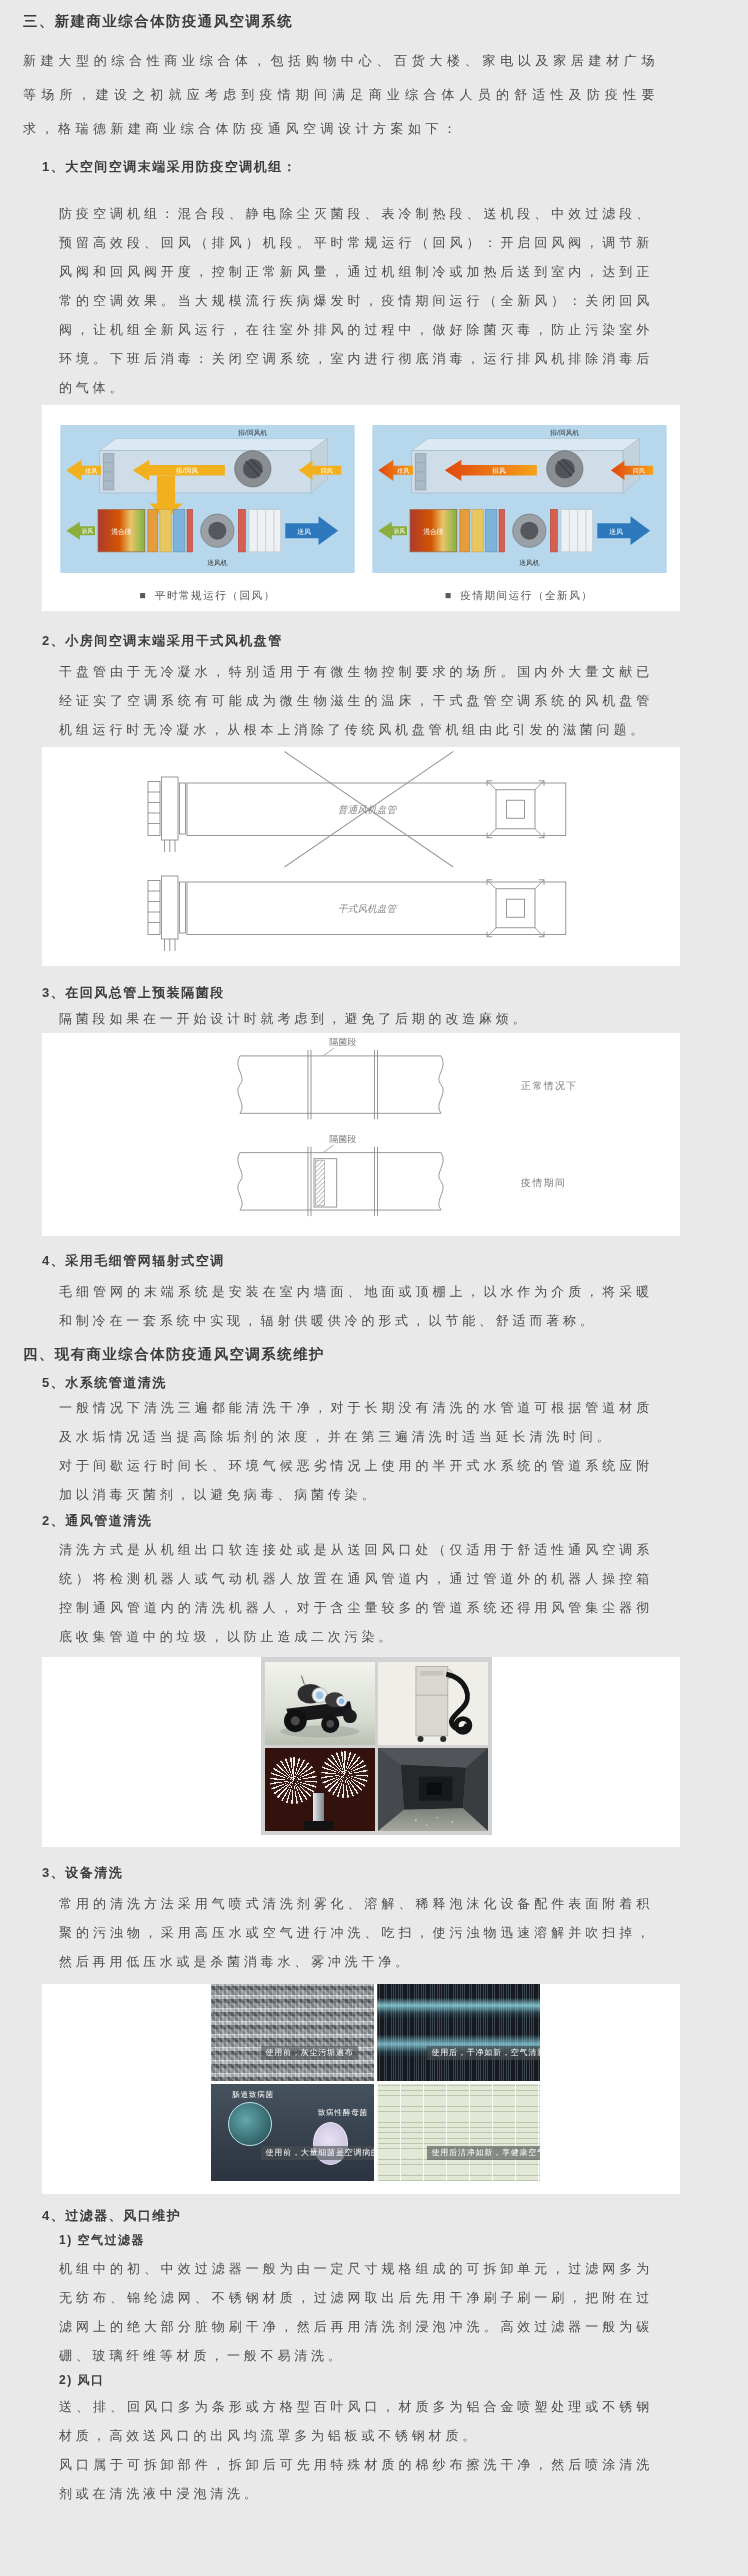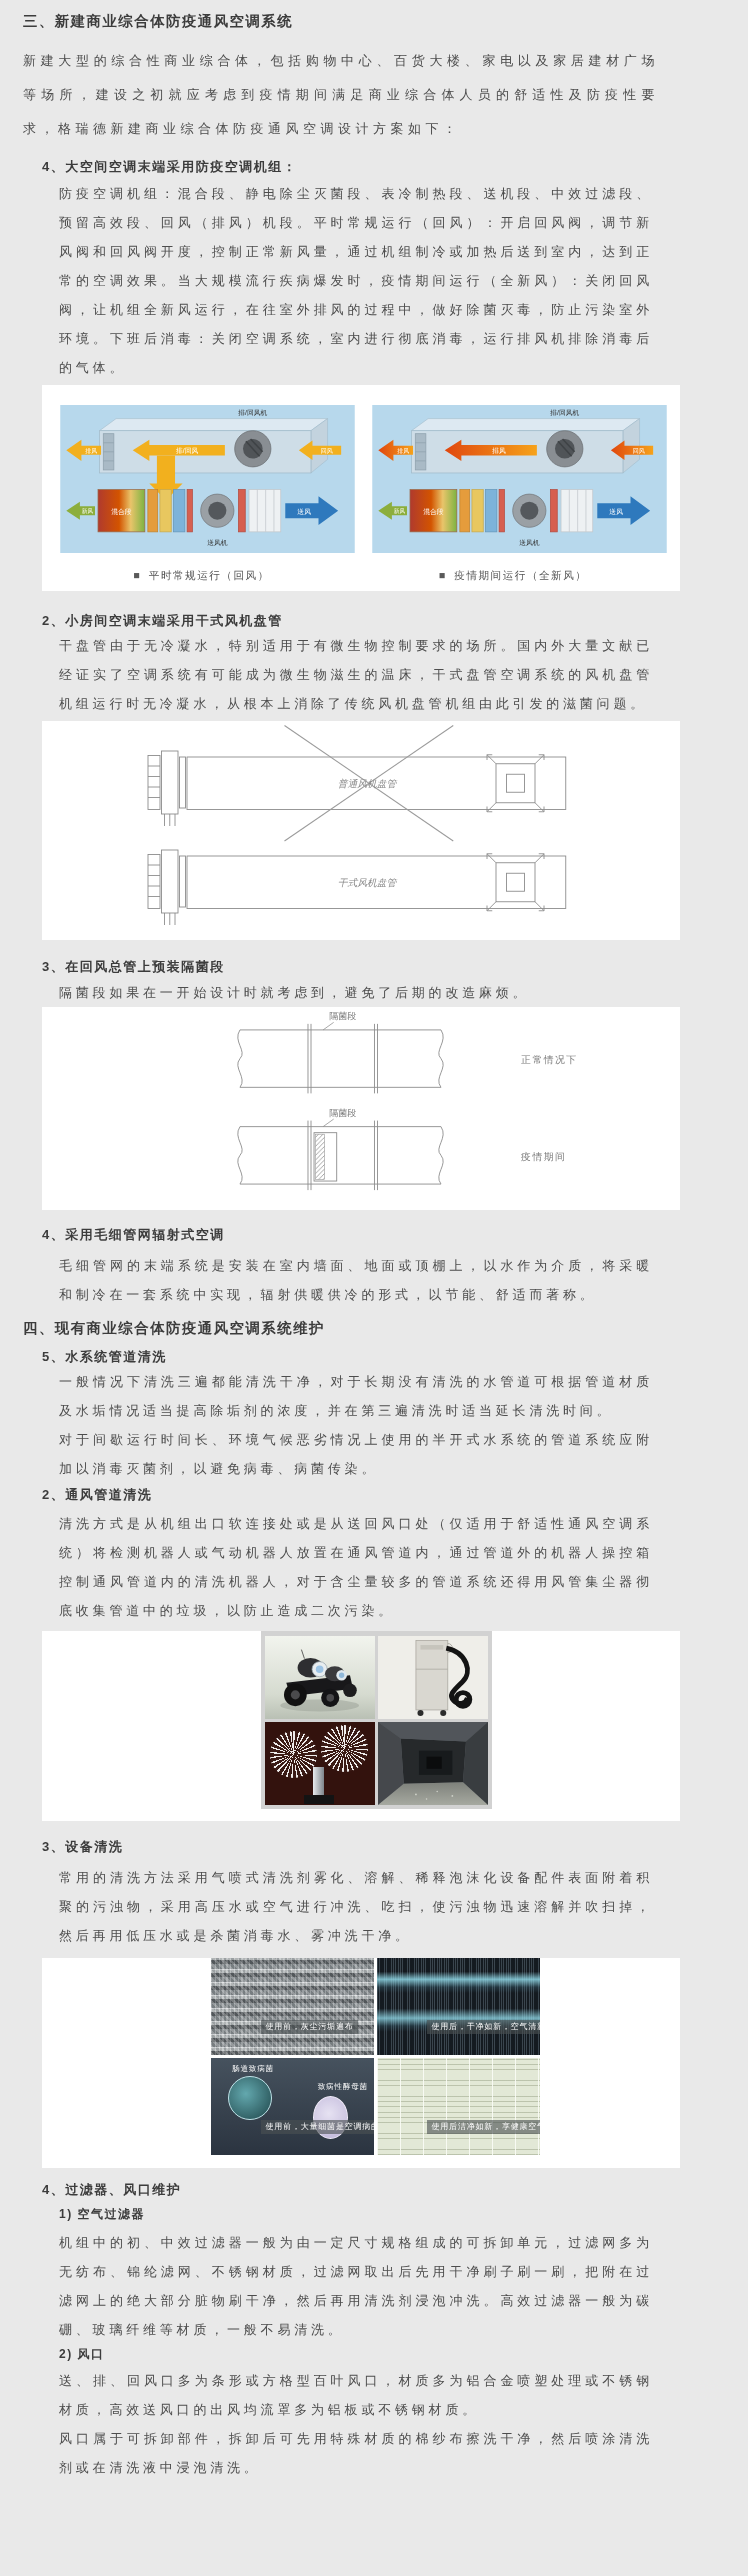--- a/index.html
+++ b/index.html
@@ -9,21 +9,21 @@
   p{margin:0;}
   .h-main{font-size:14.4px;line-height:20.4px;font-weight:bold;color:#3c3c3c;letter-spacing:1.5px;margin:0 23px;}
   .h-sub{font-size:13px;line-height:19.7px;font-weight:bold;color:#3c3c3c;letter-spacing:1.5px;margin:0 23px 0 42px;}
   .h-sub2{font-size:12px;line-height:18px;font-weight:bold;color:#3c3c3c;letter-spacing:1.5px;margin:0 23px 0 59px;}
   .para{font-size:13px;line-height:29px;letter-spacing:3.8px;text-align:justify;margin:0 27px 0 59px;color:#4d4d4d;}
   .para-intro{font-size:13px;line-height:34px;letter-spacing:4.5px;text-align:justify;margin:13px 21px 0 23px;color:#4d4d4d;font-family:Liberation Serif, serif;}
   .figure{background:#ffffff;margin-left:42px;width:668px;position:relative;box-sizing:border-box;}
   
   .fig1{height:206px;padding-top:19.7px;}
   .fig1-panels{display:flex;gap:16.6px;padding-left:18px;}
-  .fig1-caps{display:flex;gap:16.6px;padding-left:12px;margin-top:16.6px;}
+  .fig1-caps{display:flex;gap:16.6px;padding-left:18px;margin-top:16.6px;}
   .figcap{width:295px;text-align:center;font-size:10.6px;color:#565656;letter-spacing:1.5px;}
   .blt{color:#5a5a5a;margin-right:7.6px;}
   svg text{font-family:inherit;}
   
   .fig2{height:219px;}
   .fig3{height:203px;}
   .fig2 svg,.fig3 svg{display:block;}
   
   .fig4{height:190px;}
   .fig4-panel{width:231px;height:178px;background:#d2d2d2;margin:6px auto 0;display:grid;
@@ -64,22 +64,22 @@
       repeating-linear-gradient(0deg, rgba(130,140,110,.4) 0 0.8px, rgba(0,0,0,0) 0.8px 5.3px);}
 </style>
 </head>
 <body>
 
 <div class="page">
 
   <div class="h-main">三、新建商业综合体防疫通风空调系统</div>
   <p class="para-intro">新建大型的综合性商业综合体，包括购物中心、百货大楼、家电以及家居建材广场等场所，建设之初就应考虑到疫情期间满足商业综合体人员的舒适性及防疫性要求，格瑞德新建商业综合体防疫通风空调设计方案如下：</p>
 
-  <div class="h-sub" style="margin-top:11.3px">4、大空间空调末端采用防疫空调机组：</div>
-  <p class="para" style="margin-top:2px">防疫空调机组：混合段、静电除尘灭菌段、表冷制热段、送机段、中效过滤段、预留高效段、回风（排风）机段。平时常规运行（回风）：开启回风阀，调节新风阀和回风阀开度，控制正常新风量，通过机组制冷或加热后送到室内，达到正常的空调效果。当大规模流行疾病爆发时，疫情期间运行（全新风）：关闭回风阀，让机组全新风运行，在往室外排风的过程中，做好除菌灭毒，防止污染室外环境。下班后消毒：关闭空调系统，室内进行彻底消毒，运行排风机排除消毒后的气体。</p>
+  <div class="h-sub" style="margin-top:11.3px">1、大空间空调末端采用防疫空调机组：</div>
+  <p class="para" style="margin-top:22px">防疫空调机组：混合段、静电除尘灭菌段、表冷制热段、送机段、中效过滤段、预留高效段、回风（排风）机段。平时常规运行（回风）：开启回风阀，调节新风阀和回风阀开度，控制正常新风量，通过机组制冷或加热后送到室内，达到正常的空调效果。当大规模流行疾病爆发时，疫情期间运行（全新风）：关闭回风阀，让机组全新风运行，在往室外排风的过程中，做好除菌灭毒，防止污染室外环境。下班后消毒：关闭空调系统，室内进行彻底消毒，运行排风机排除消毒后的气体。</p>
 
   <div class="figure fig1" style="margin-top:3px">
     <div class="fig1-panels">
 
       <svg width="295" height="148" viewBox="0 0 390 196">
         <defs>
           <linearGradient id="mgL" x1="0" y1="0" x2="1" y2="0">
             <stop offset="0" stop-color="#b03a2e"></stop>
               <stop offset="0.45" stop-color="#d35400"></stop>
             <stop offset="0.7" stop-color="#e9c46a"></stop>
@@ -178,21 +178,21 @@
         <text x="323" y="144" font-size="9" fill="#fff" text-anchor="middle">送风</text>
       </svg>
     </div>
     <div class="fig1-caps">
       <div class="figcap"><span class="blt">■</span><span>平时常规运行（回风）</span></div>
       <div class="figcap"><span class="blt">■</span><span>疫情期间运行（全新风）</span></div>
     </div>
   </div>
 
   <div class="h-sub" style="margin-top:20.4px">2、小房间空调末端采用干式风机盘管</div>
-  <p class="para" style="margin-top:0">干盘管由于无冷凝水，特别适用于有微生物控制要求的场所。国内外大量文献已经证实了空调系统有可能成为微生物滋生的温床，干式盘管空调系统的风机盘管机组运行时无冷凝水，从根本上消除了传统风机盘管机组由此引发的滋菌问题。</p>
+  <p class="para" style="margin-top:6px">干盘管由于无冷凝水，特别适用于有微生物控制要求的场所。国内外大量文献已经证实了空调系统有可能成为微生物滋生的温床，干式盘管空调系统的风机盘管机组运行时无冷凝水，从根本上消除了传统风机盘管机组由此引发的滋菌问题。</p>
 
   <div class="figure fig2" style="margin-top:3px">
     <svg width="668" height="219" viewBox="0 0 884 292">
       <defs>
         <g id="fcu" stroke="#8d8d8d" fill="none" stroke-width="1.2">
           <rect x="138" y="46" width="16" height="72"></rect>
           <line x1="138" y1="60" x2="154" y2="60"></line>
             <line x1="138" y1="74" x2="154" y2="74"></line>
           <line x1="138" y1="88" x2="154" y2="88"></line>
             <line x1="138" y1="102" x2="154" y2="102"></line>

